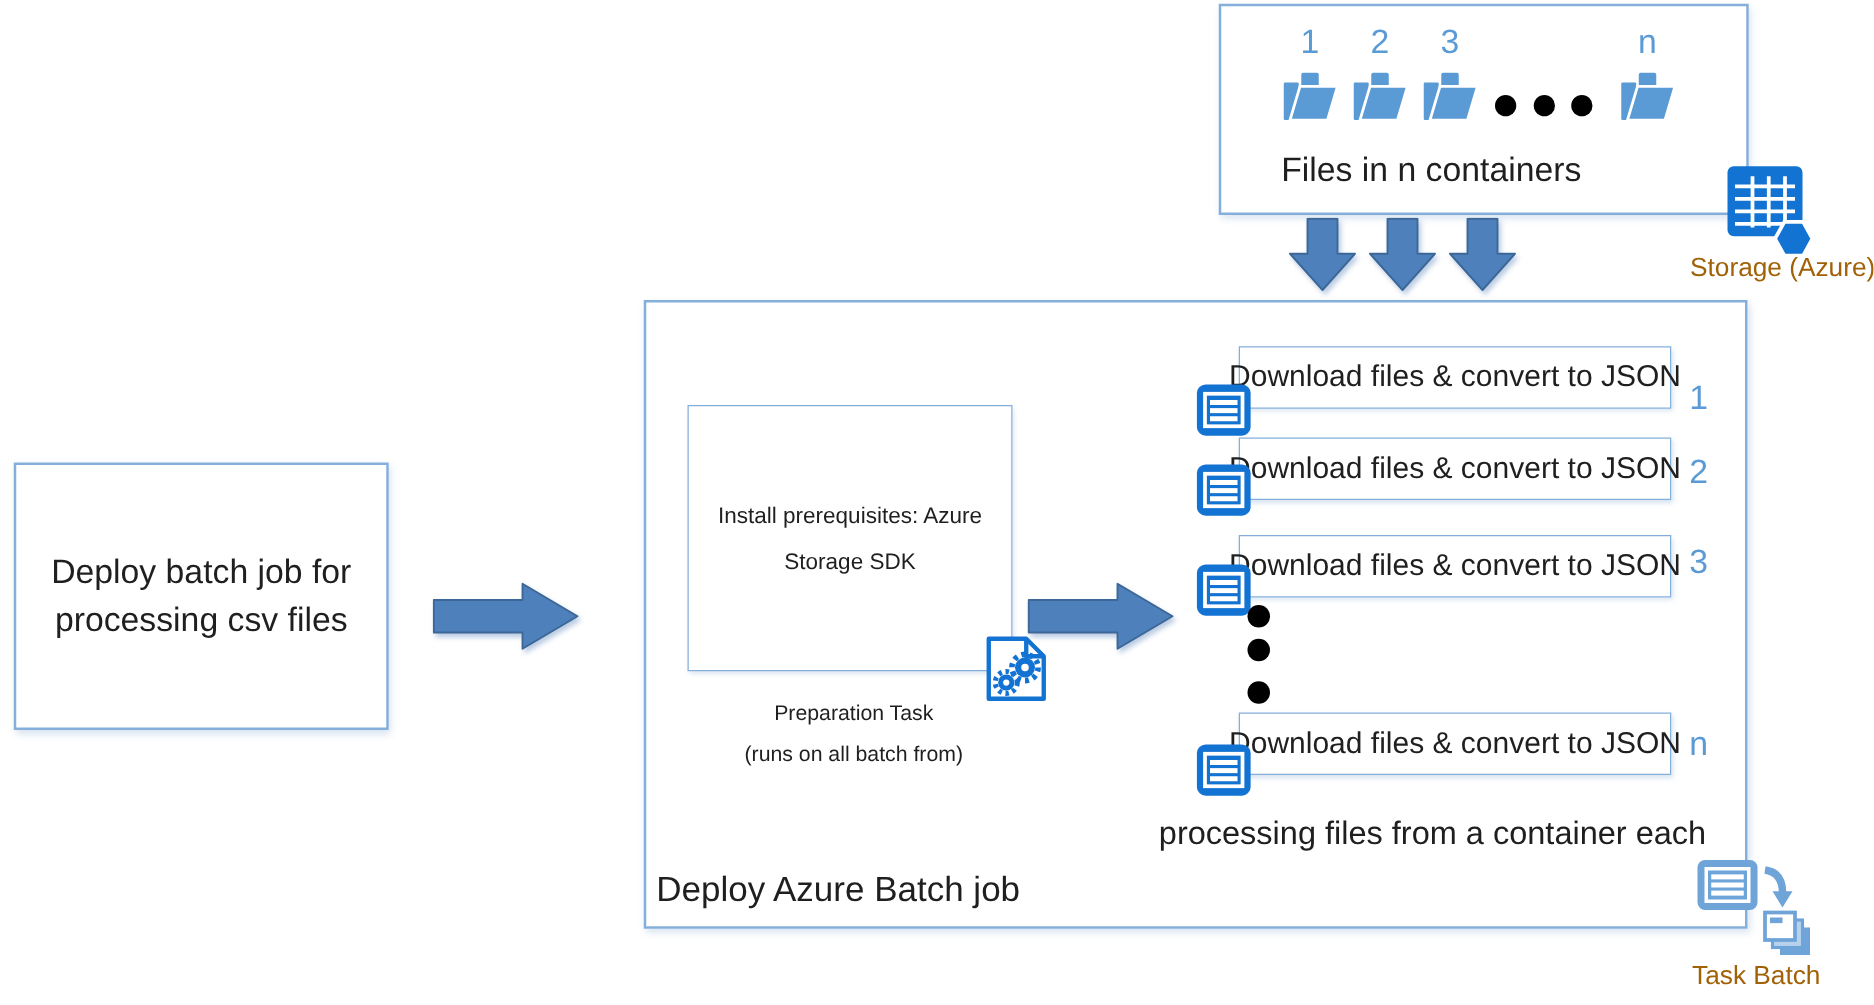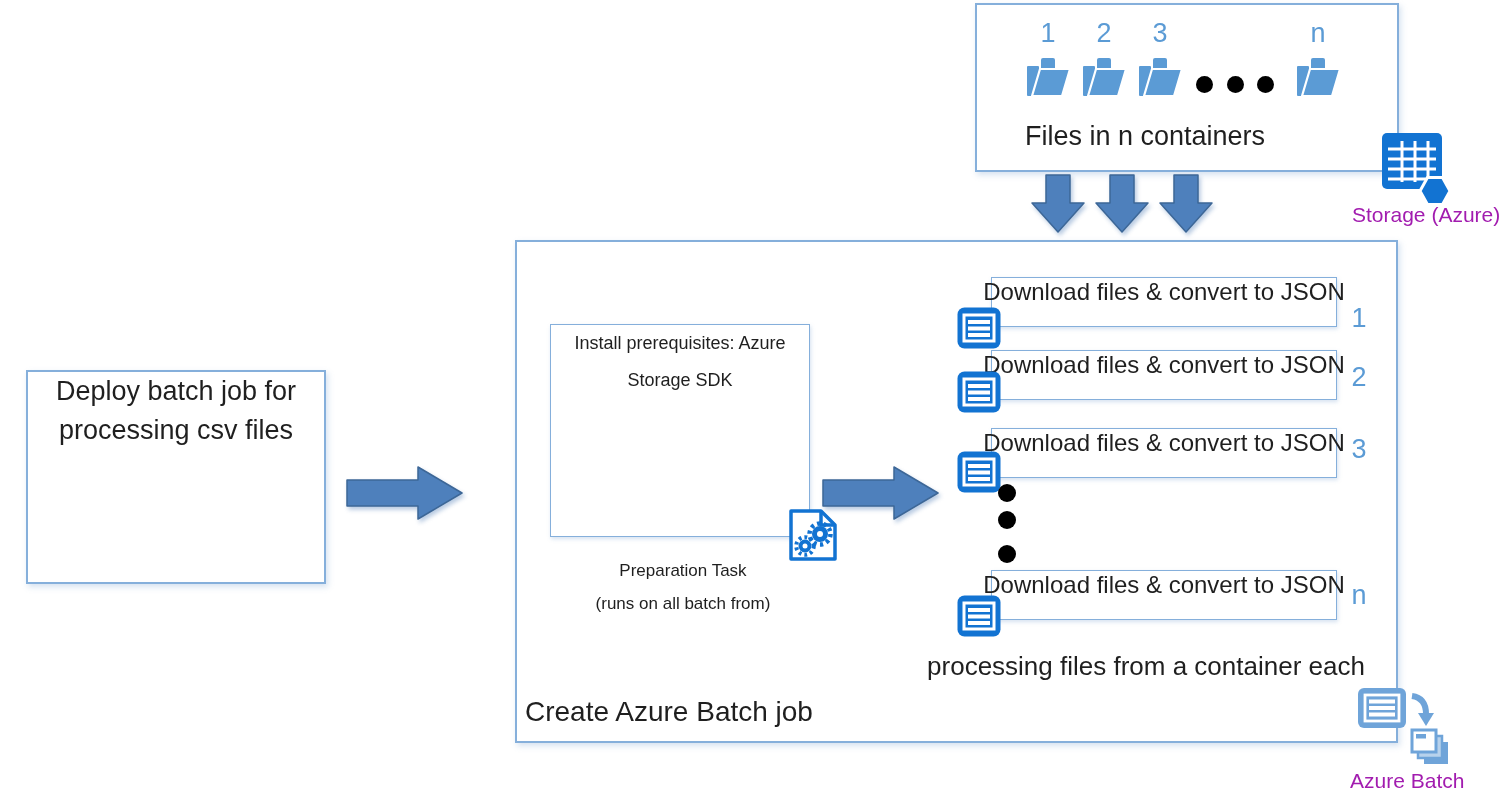--- a/index.html
+++ b/index.html
@@ -6,24 +6,24 @@
   #canvas{
     position:relative;width:1499px;height:804px;background:#ffffff;overflow:hidden;
     font-family:"Liberation Sans",sans-serif;color:#1f1f1f;
   }
   .abs{position:absolute;}
   .box{
     position:absolute;background:#ffffff;border:2px solid #85afdb;
     box-shadow:2px 3px 6px rgba(120,160,205,.30);
   }
   .box.thin{border-width:1.5px;box-shadow:1px 2px 4px rgba(120,160,205,.30);}
-  .center-flex{display:flex;align-items:flex-start;justify-content:center;text-align:center;}
+  .center-flex{display:flex;align-items:center;justify-content:center;text-align:center;}
   .dot{position:absolute;background:#000;border-radius:50%;}
   .num{color:#5b9bd5;font-size:27px;text-align:center;}
-  .bluelabel{color:#a21caf;font-size:21px;text-align:center;white-space:nowrap;}
+  .bluelabel{color:#a16207;font-size:21px;text-align:center;white-space:nowrap;}
   .arrow-shadow{filter:drop-shadow(2px 3px 2px rgba(100,140,190,.45));}
   .icon{position:absolute;line-height:0;}
 </style>
 </head>
 <body>
 
 <div id="canvas">
 
   <div class="box" style="left:975px;top:3px;width:420px;height:165px;"></div>
 
@@ -95,32 +95,32 @@
     <svg width="54" height="60" viewBox="0 0 54 60">
         <path d="M15 1 H39 V29 H53 L27 58 L1 29 H15 Z" fill="#4e80bc" stroke="#3d6797" stroke-width="1.5" stroke-linejoin="round"></path>
       </svg>
   </div>
   <div class="icon arrow-shadow" style="left:1159px;top:174px;">
     <svg width="54" height="60" viewBox="0 0 54 60">
         <path d="M15 1 H39 V29 H53 L27 58 L1 29 H15 Z" fill="#4e80bc" stroke="#3d6797" stroke-width="1.5" stroke-linejoin="round"></path>
       </svg>
   </div>
 
-  <div class="box center-flex" style="left:11px;top:370px;width:296px;height:210px;margin-left:15px;">
+  <div class="box center-flex" style="left:11px;top:370px;width:296px;height:210px;">
     <div style="width:272px;font-size:27px;line-height:39px;">Deploy batch job for processing csv files</div>
   </div>
 
   <div class="icon arrow-shadow" style="left:346px;top:464px;">
     <svg width="118" height="58" viewBox="0 0 118 58">
         <path d="M1 16 H72 V3 L116 29 L72 55 V42 H1 Z" fill="#4e80bc" stroke="#3d6797" stroke-width="1.5" stroke-linejoin="round"></path>
       </svg>
   </div>
 
   <div class="box" style="left:515px;top:240px;width:879px;height:499px;"></div>
-  <div class="abs" style="left:525px;top:696px;font-size:28px;white-space:nowrap;">Create Azure Batch job</div>
+  <div class="abs" style="left:525px;top:696px;font-size:28px;white-space:nowrap;">Deploy Azure Batch job</div>
 
   <div class="box thin center-flex" style="left:550px;top:324px;width:258px;height:211px;">
     <div style="width:232px;font-size:18px;line-height:37px;">Install prerequisites: Azure Storage SDK</div>
   </div>
   <div class="icon" style="left:786px;top:506px;">
     <svg width="54" height="58" viewBox="0 0 54 58">
       <path d="M5 5 H35 L49 19 V53 H5 Z" fill="#ffffff" stroke="#1273d2" stroke-width="3.5" stroke-linejoin="round"></path>
       <path d="M35 5 V19 H49" fill="none" stroke="#1273d2" stroke-width="3.5" stroke-linejoin="round"></path>
       <circle cx="34" cy="28" r="8" fill="#1273d2"></circle>
       <circle cx="34" cy="28" r="10.5" fill="none" stroke="#1273d2" stroke-width="4.5" stroke-dasharray="3.2 3.4"></circle>
@@ -223,15 +223,15 @@
       <rect x="13" y="20" width="26" height="4" fill="#ffffff"></rect>
       <rect x="13" y="26.5" width="26" height="4" fill="#ffffff"></rect>
       <path d="M56 10 Q70 12 70 28" fill="none" stroke="#6fa4d9" stroke-width="6"></path>
       <path d="M62 27 H78 L70 40 Z" fill="#6fa4d9"></path>
       <rect x="68" y="56" width="24" height="22" fill="#6fa4d9"></rect>
       <rect x="62" y="50" width="24" height="22" fill="#b8d2ec" stroke="#6fa4d9" stroke-width="2.5"></rect>
       <rect x="56" y="44" width="24" height="22" fill="#ffffff" stroke="#6fa4d9" stroke-width="3"></rect>
       <rect x="60" y="48" width="10" height="4.5" fill="#6fa4d9"></rect>
     </svg>
   </div>
-  <div class="abs bluelabel" style="left:1350px;top:769px;width:110px;">Azure Batch</div>
+  <div class="abs bluelabel" style="left:1350px;top:769px;width:110px;">Task Batch</div>
 
 </div>
 
 </body></html>

